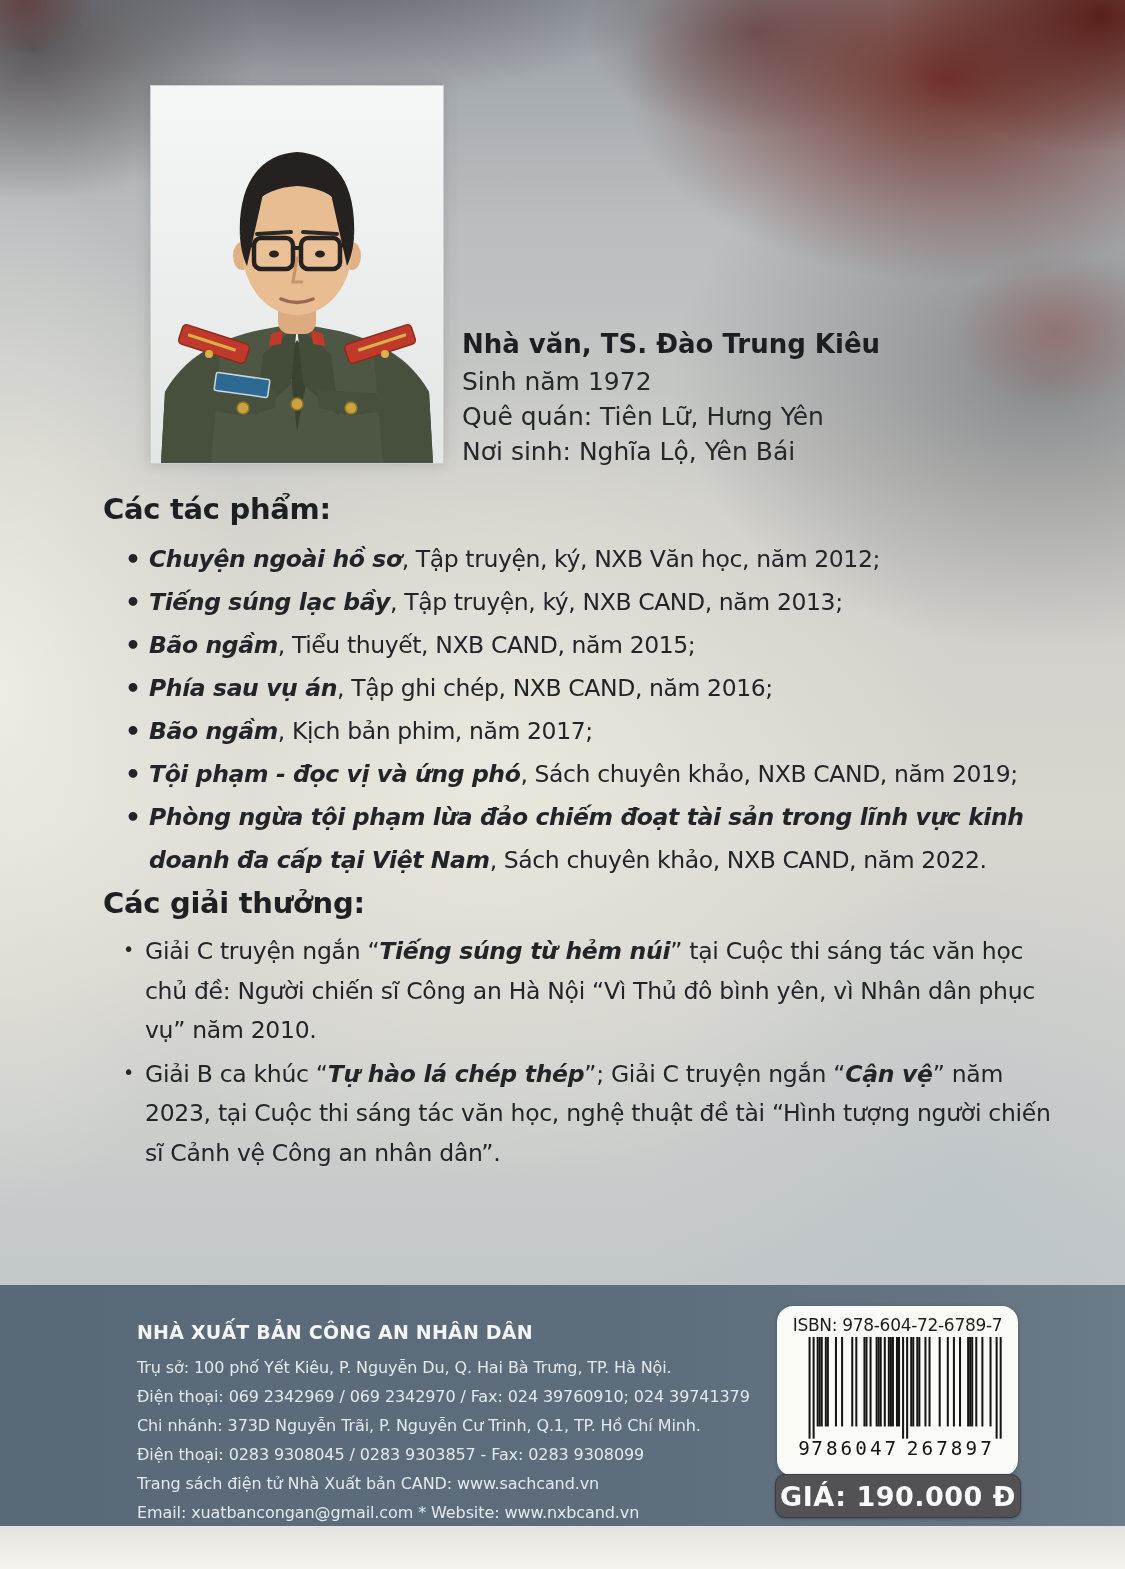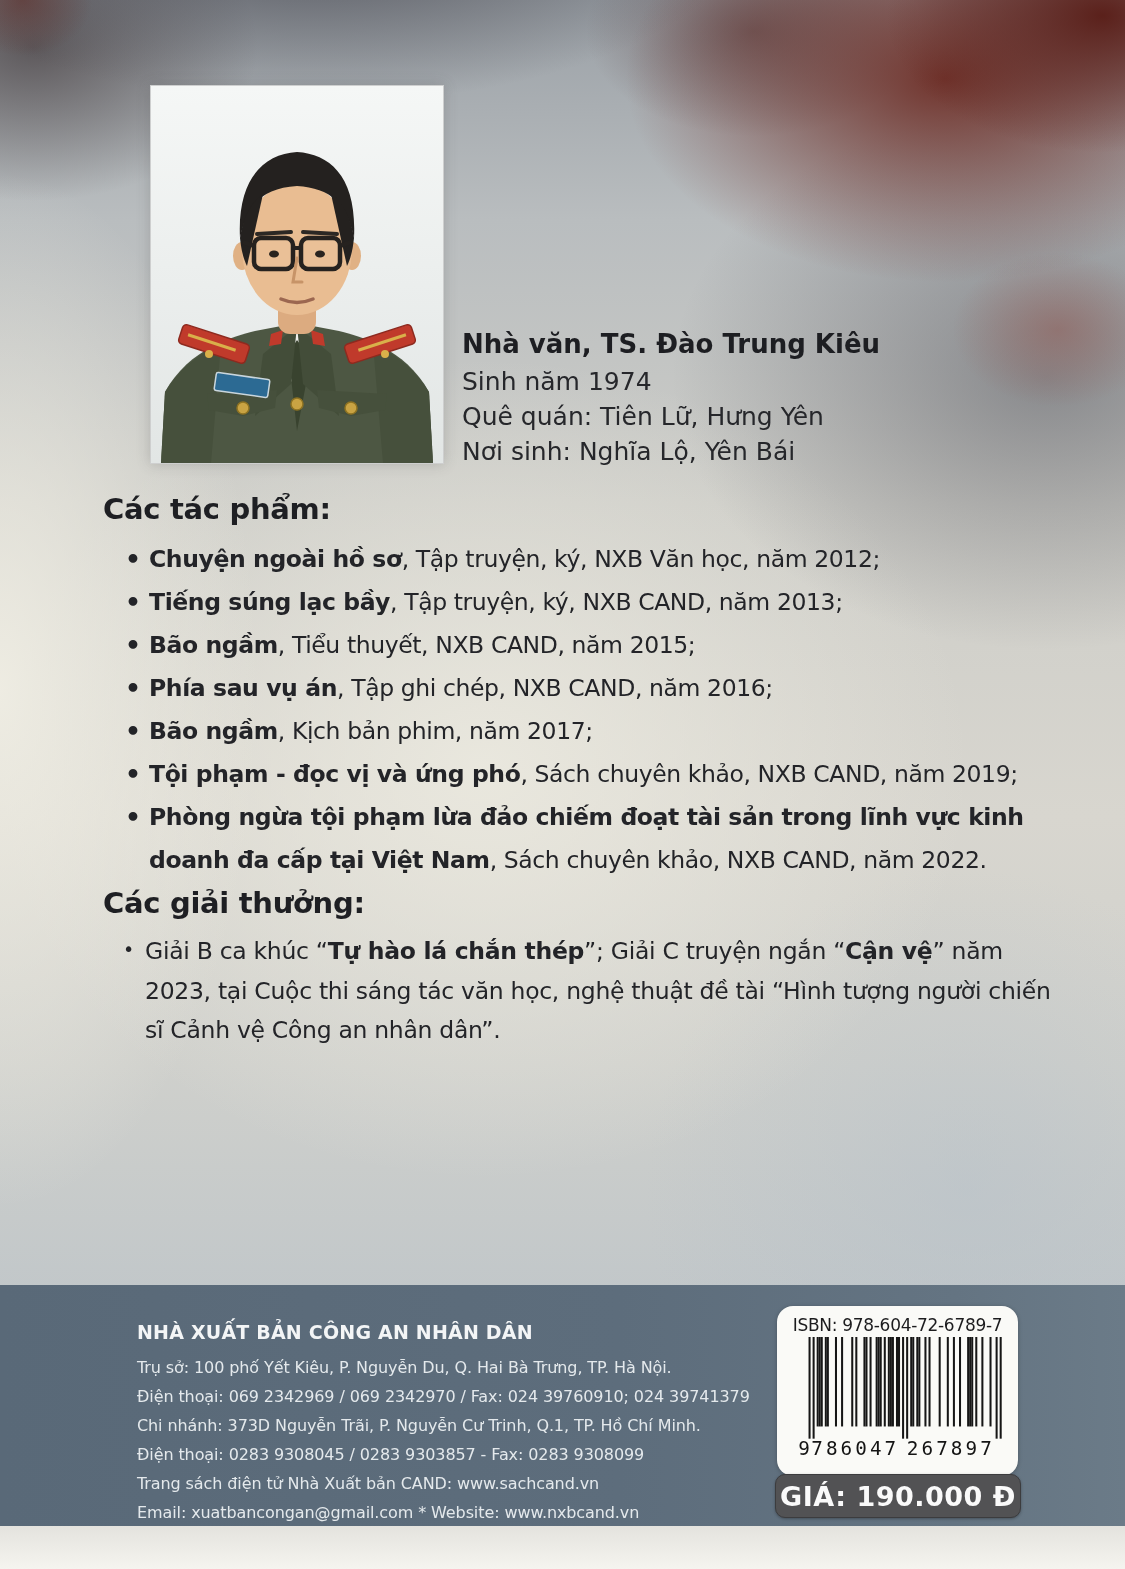--- a/index.html
+++ b/index.html
@@ -37,21 +37,21 @@
   .section{position:absolute; left:103px;}
   .works{top:492px; width:960px;}
   .awards{top:886px; width:957px;}
   .section h2{margin:0; font-size:29px; font-weight:700; color:#1e1f23; letter-spacing:-0.3px;}
   .section ul{list-style:none; margin:12px 0 0 0; padding:0;}
   .section li{position:relative; font-size:23.5px; letter-spacing:-0.4px; color:#232428;}
   .works li{padding-left:46px; line-height:43px;}
   .works li::before{content:"•"; position:absolute; left:22px; top:0; font-size:25px; font-weight:700;}
   .awards li{padding-left:42px; line-height:39.5px; margin-bottom:4px; letter-spacing:-0.3px;}
   .awards li::before{content:"•"; position:absolute; left:20px; top:-2px; font-size:19px;}
-  .b{font-weight:700;} .i{}
+  .b{font-weight:700;} .i{font-style:italic;}
   
   .band{
     position:absolute; left:0; top:1277px; width:1125px; height:245px;
     background:linear-gradient(90deg,#596978 0%,#5d6d7c 55%,#647482 85%,#6b7b88 100%);
     border-bottom:4px solid #42525e;
     margin-top:8px;
   }
   .bottom-strip{
     position:absolute; left:0; top:1526px; width:1125px; height:43px;
     background:linear-gradient(180deg,#e4e3de,#f5f4ef);
@@ -144,42 +144,43 @@
       <ellipse cx="123" cy="168" rx="5" ry="3.5" fill="#2a241f"></ellipse>
       <ellipse cx="169" cy="168" rx="5" ry="3.5" fill="#2a241f"></ellipse>
 
       <path d="M146,172 L142,196 L151,196" fill="none" stroke="#c79468" stroke-width="3" stroke-linecap="round"></path>
       <path d="M130,213 Q146,220 162,213" fill="none" stroke="#9c6750" stroke-width="3.5" stroke-linecap="round"></path>
     </svg>
   </figure>
 
   <div class="author-info">
     <div class="author-name">Nhà văn, TS. Đào Trung Kiêu</div>
-    <div class="author-line">Sinh năm 1974</div>
+    <div class="author-line">Sinh năm 1972</div>
     <div class="author-line">Quê quán: Tiên Lữ, Hưng Yên</div>
     <div class="author-line">Nơi sinh: Nghĩa Lộ, Yên Bái</div>
   </div>
 
   <div class="section works">
     <h2>Các tác phẩm:</h2>
     <ul>
         <li><span class="b i">Chuyện ngoài hồ sơ</span><span>, Tập truyện, ký, NXB Văn học, năm 2012;</span></li>
         <li><span class="b i">Tiếng súng lạc bầy</span><span>, Tập truyện, ký, NXB CAND, năm 2013;</span></li>
         <li><span class="b i">Bão ngầm</span><span>, Tiểu thuyết, NXB CAND, năm 2015;</span></li>
         <li><span class="b i">Phía sau vụ án</span><span>, Tập ghi chép, NXB CAND, năm 2016;</span></li>
         <li><span class="b i">Bão ngầm</span><span>, Kịch bản phim, năm 2017;</span></li>
         <li><span class="b i">Tội phạm - đọc vị và ứng phó</span><span>, Sách chuyên khảo, NXB CAND, năm 2019;</span></li>
         <li><span class="b i">Phòng ngừa tội phạm lừa đảo chiếm đoạt tài sản trong lĩnh vực kinh doanh đa cấp tại Việt Nam</span><span>, Sách chuyên khảo, NXB CAND, năm 2022.</span></li>
       </ul>
   </div>
 
   <div class="section awards">
     <h2>Các giải thưởng:</h2>
     <ul>
-        <li><span>Giải B ca khúc “</span><span class="b i">Tự hào lá chắn thép</span><span>”; Giải C truyện ngắn “</span><span class="b i">Cận vệ</span><span>” năm 2023, tại Cuộc thi sáng tác văn học, nghệ thuật đề tài “Hình tượng người chiến sĩ Cảnh vệ Công an nhân dân”.</span></li>
+        <li><span>Giải C truyện ngắn “</span><span class="b i">Tiếng súng từ hẻm núi</span><span>” tại Cuộc thi sáng tác văn học chủ đề: Người chiến sĩ Công an Hà Nội “Vì Thủ đô bình yên, vì Nhân dân phục vụ” năm 2010.</span></li>
+        <li><span>Giải B ca khúc “</span><span class="b i">Tự hào lá chép thép</span><span>”; Giải C truyện ngắn “</span><span class="b i">Cận vệ</span><span>” năm 2023, tại Cuộc thi sáng tác văn học, nghệ thuật đề tài “Hình tượng người chiến sĩ Cảnh vệ Công an nhân dân”.</span></li>
       </ul>
   </div>
 
   <div class="band">
     <div class="publisher">
       <div class="publisher-name">NHÀ XUẤT BẢN CÔNG AN NHÂN DÂN</div>
       <div class="publisher-lines">
           <div>Trụ sở: 100 phố Yết Kiêu, P. Nguyễn Du, Q. Hai Bà Trưng, TP. Hà Nội.</div>
           <div>Điện thoại: 069 2342969 / 069 2342970 / Fax: 024 39760910; 024 39741379</div>
           <div>Chi nhánh: 373D Nguyễn Trãi, P. Nguyễn Cư Trinh, Q.1, TP. Hồ Chí Minh.</div>

